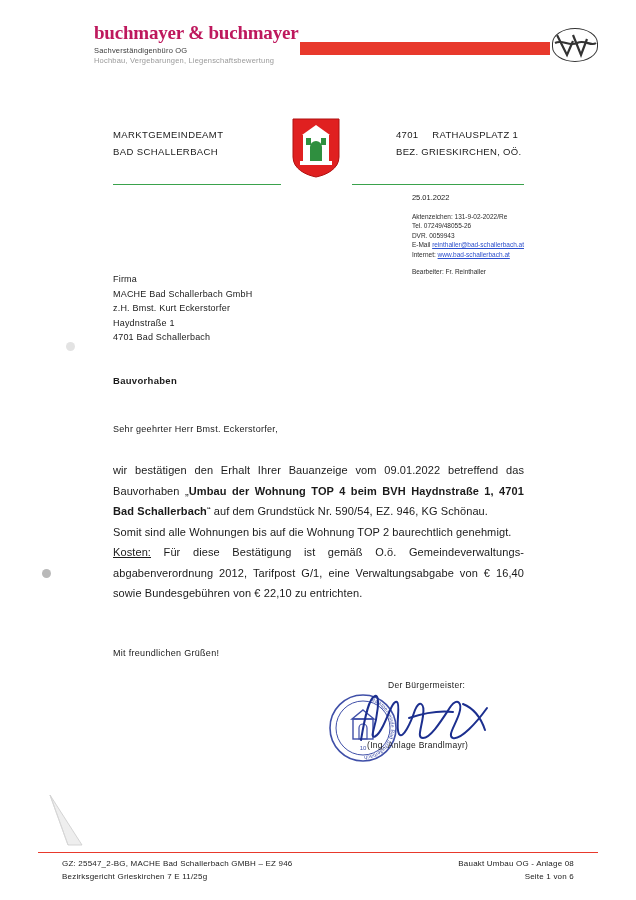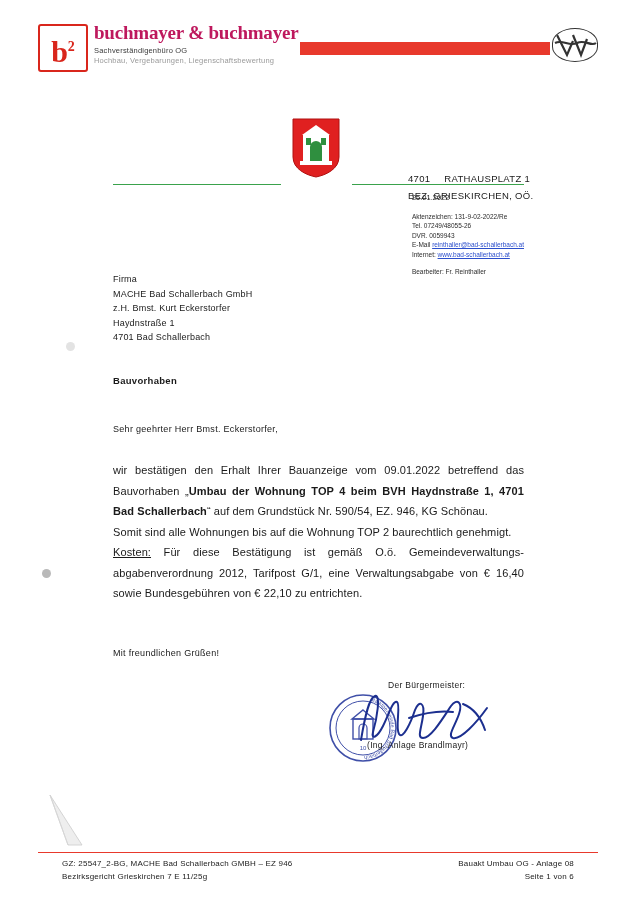--- a/index.html
+++ b/index.html
@@ -100,26 +100,25 @@
   .addr-left {
     position: absolute;
     left: 113px;
     top: 126px;
     font-size: 9.5px;
     line-height: 17px;
     letter-spacing: 0.4px;
   }
   .addr-right {
     position: absolute;
-    left: 408px;
+    left: 396px;
     top: 126px;
     font-size: 9.5px;
     line-height: 17px;
     letter-spacing: 0.3px;
-    margin-top: 44px;
   }
   .addr-right .l1 span.num { margin-right: 14px; }
 
   .crest {
     position: absolute;
     left: 290px;
     top: 117px;
     width: 52px;
     height: 62px;
   }
@@ -277,38 +276,39 @@
     text-align: right;
     letter-spacing: 0.2px;
   }
 </style>
 </head>
 <body>
 
 <div class="page">
 
   <div class="letterhead">
-    <div class="logo-mark">
-      <span>b</span><sup>2</sup>
-    </div>
     <div class="brand-name">buchmayer &amp; buchmayer</div>
     <div class="brand-sub1">Sachverständigenbüro OG</div>
     <div class="brand-sub2">Hochbau, Vergebarungen, Liegenschaftsbewertung</div>
     <div class="brand-bar"></div>
     <div class="svv-logo">
       <svg width="44" height="32" viewBox="0 0 44 32">
         <g stroke="#333" stroke-width="2.2" fill="none">
           <path d="M4 6 L14 26 L20 12"></path>
           <path d="M20 6 L28 26 L34 10"></path>
           <path d="M2 14 C10 10, 16 18, 24 14 C32 10, 38 18, 43 14"></path>
         </g>
       </svg>
     </div>
   </div>
 
+  <div class="addr-left">
+    <div>MARKTGEMEINDEAMT</div>
+    <div>BAD SCHALLERBACH</div>
+  </div>
 
   <div class="crest">
     <svg width="52" height="62" viewBox="0 0 52 62">
       <path d="M3 2 H49 V40 C49 52, 36 58, 26 60 C16 58, 3 52, 3 40 Z" fill="#e02020" stroke="#b01010" stroke-width="1"></path>
       <path d="M26 8 L40 18 H12 Z" fill="#ffffff"></path>
       <rect x="13" y="18" width="26" height="26" fill="#ffffff"></rect>
       <path d="M20 44 V30 a6 6 0 0 1 12 0 V44 Z" fill="#2f8f3f"></path>
       <rect x="16" y="21" width="5" height="7" fill="#2f8f3f"></rect>
       <rect x="31" y="21" width="5" height="7" fill="#2f8f3f"></rect>
       <rect x="10" y="44" width="32" height="4" fill="#ffffff"></rect>

